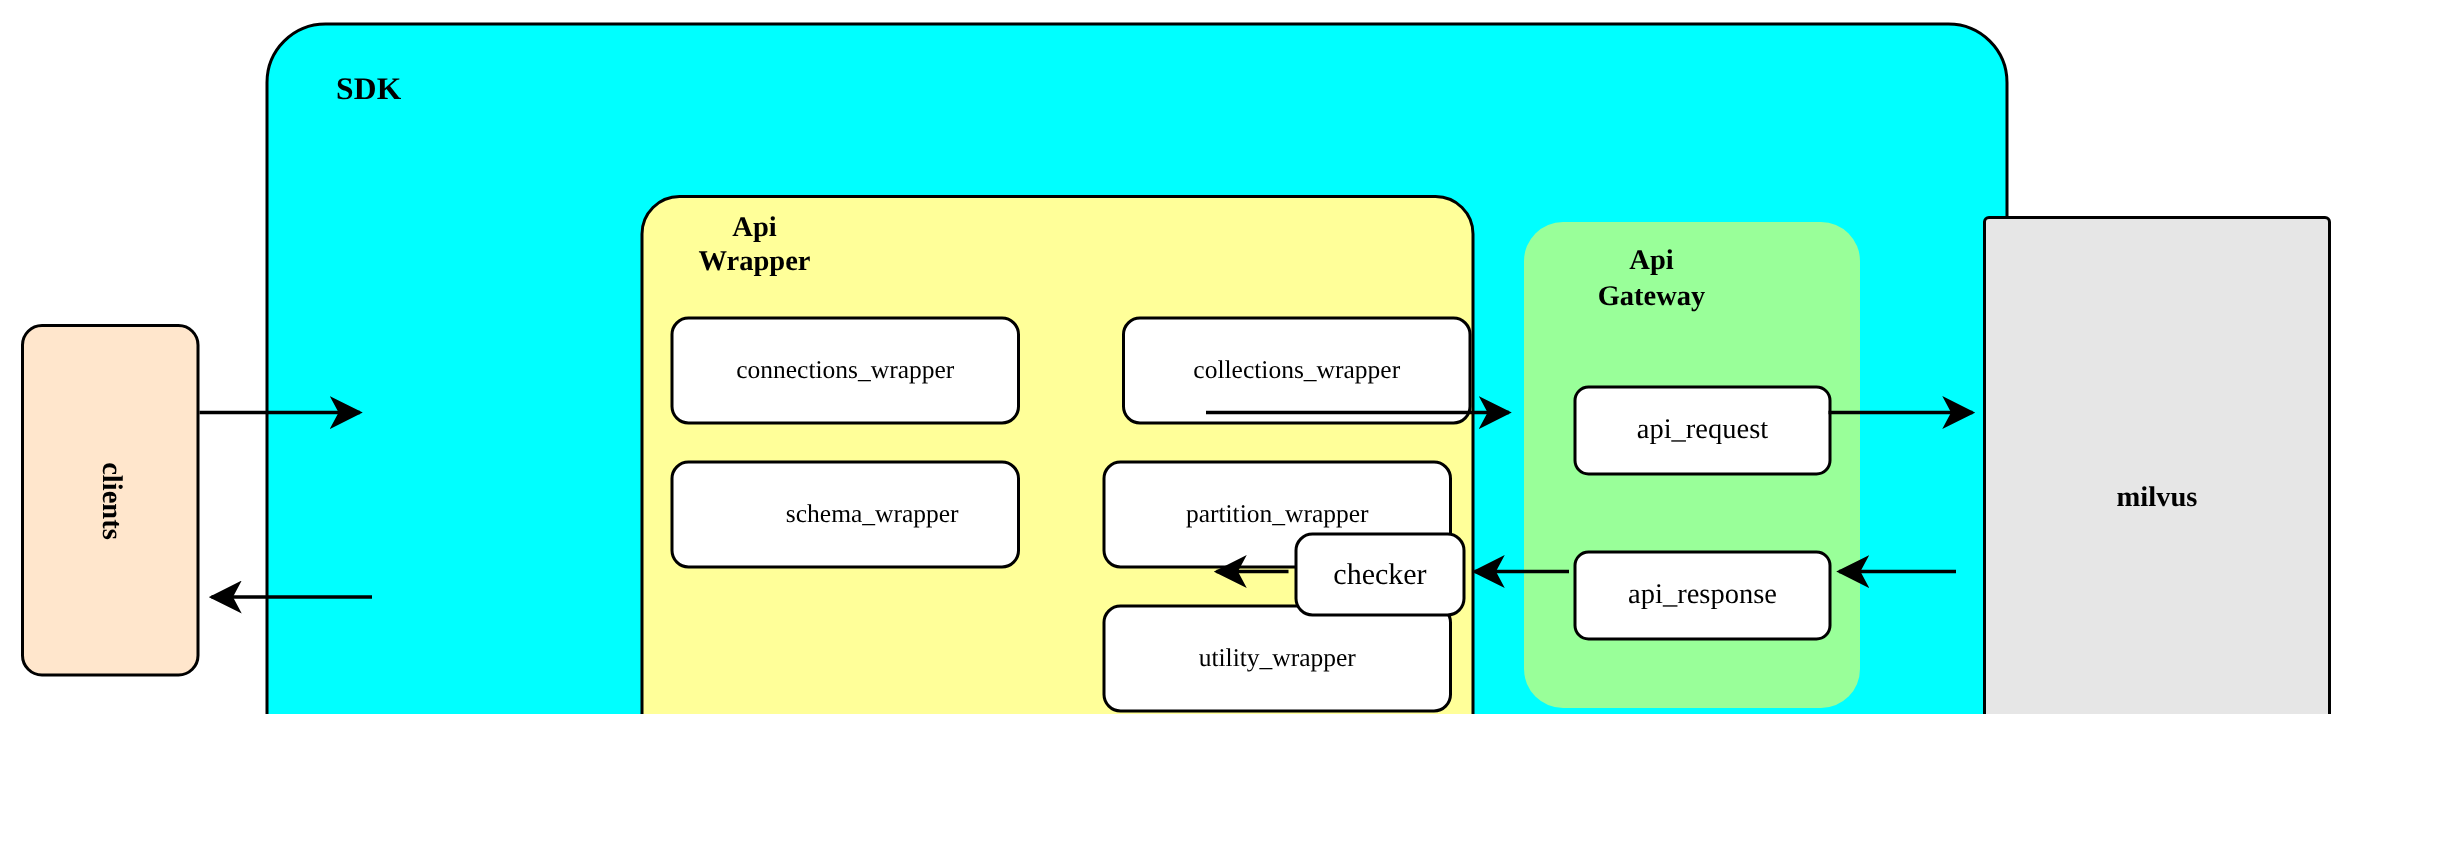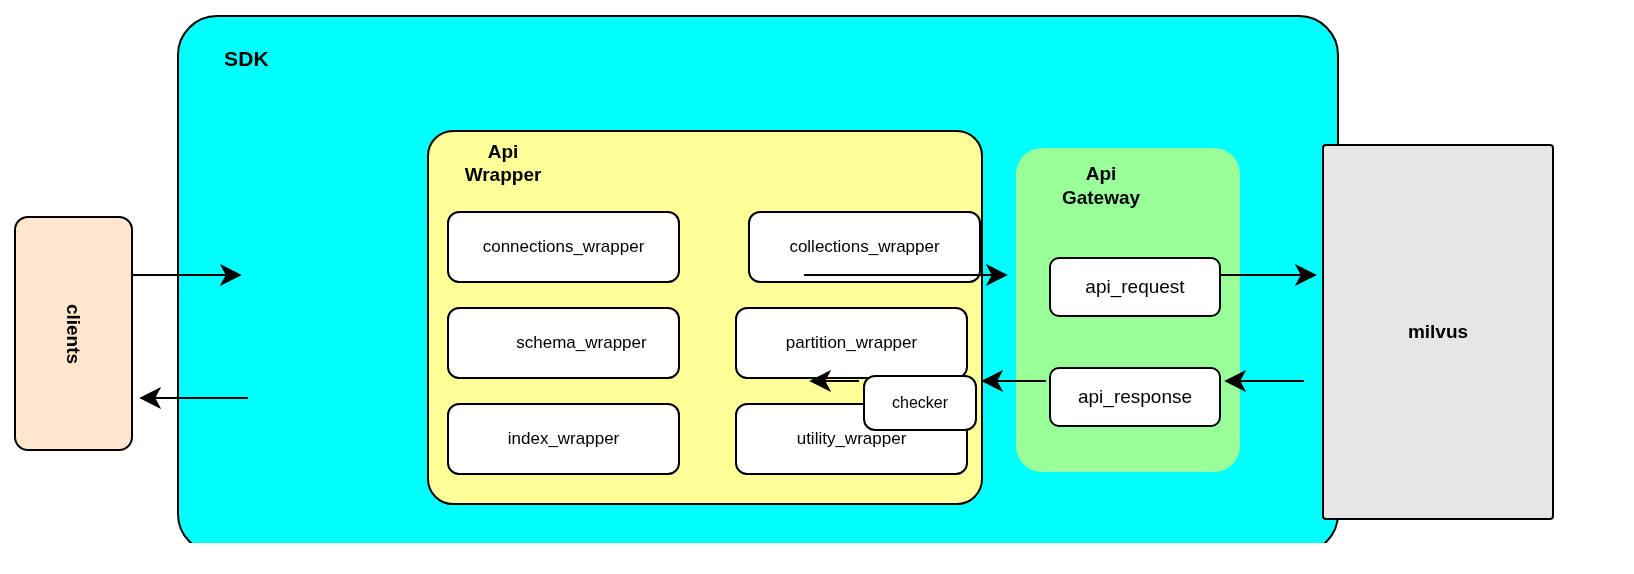--- a/index.html
+++ b/index.html
@@ -6,23 +6,24 @@
     margin: 0;
     padding: 0;
     background: #ffffff;
   }
   body {
     font-family: "Liberation Sans", sans-serif;
   }
   #canvas {
     position: relative;
     width: 1634px;
-    height: 543px;
+    height: 476px;
     background: #ffffff;
     overflow: hidden;
+    font-family: Liberation Serif, serif;
   }
   .box {
     position: absolute;
     box-sizing: border-box;
     border: 2px solid #000000;
     display: flex;
     align-items: center;
     justify-content: center;
     text-align: center;
     color: #000000;
@@ -123,22 +124,21 @@
     transform: rotate(90deg);
     white-space: nowrap;
   }
   #checker-box {
     left: 861px;
     top: 353px;
     width: 114px;
     height: 56px;
     background: #ffffff;
     border-radius: 12px;
-    font-size: 16px;
-    margin-top: 20px;
+    font-size: 20px;
   }
   #milvus-box {
     left: 1322px;
     top: 144px;
     width: 232px;
     height: 376px;
     background: #e6e6e6;
     border-radius: 4px;
     font-size: 19px;
     font-weight: bold;
@@ -163,21 +163,20 @@
     <div id="sdk-label">SDK</div>
 
     <div class="box" id="api-wrapper-container">
       <div id="api-wrapper-label">Api
 Wrapper</div>
 
       <div class="box wrapper-cell" style="left:18px;  top:79px;">connections_wrapper</div>
       <div class="box wrapper-cell" style="left:319px; top:79px;">collections_wrapper</div>
       <div class="box wrapper-cell" style="left:18px;  top:175px;padding-left:36px;">schema_wrapper</div>
       <div class="box wrapper-cell" style="left:306px; top:175px;">partition_wrapper</div>
-      <div class="box wrapper-cell" style="left:18px;  top:271px;">index_wrapper</div>
       <div class="box wrapper-cell" style="left:306px; top:271px;">utility_wrapper</div>
     </div>
 
     <div class="box" id="checker-box" style="left:684px; top:338px;">checker</div>
 
     <div class="box" id="api-gateway-container" style="left:837px; top:131px;">
       <div id="api-gateway-label">Api
 Gateway</div>
       <div class="box gateway-cell" style="left:33px; top:109px;">api_request</div>
       <div class="box gateway-cell" style="left:33px; top:219px;">api_response</div>

